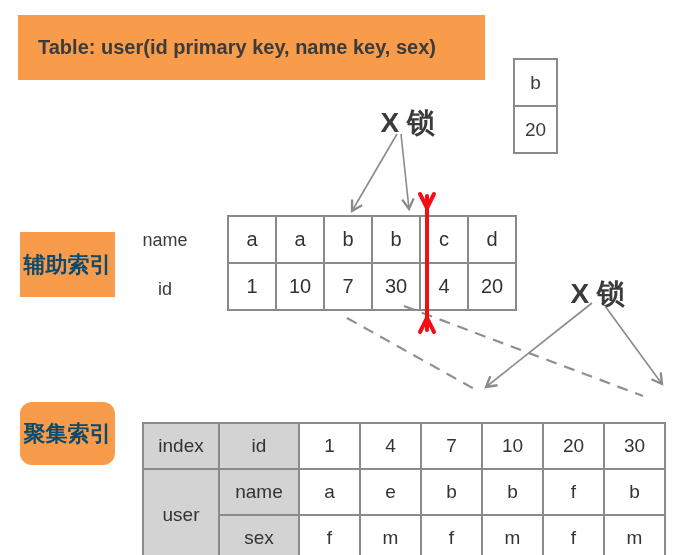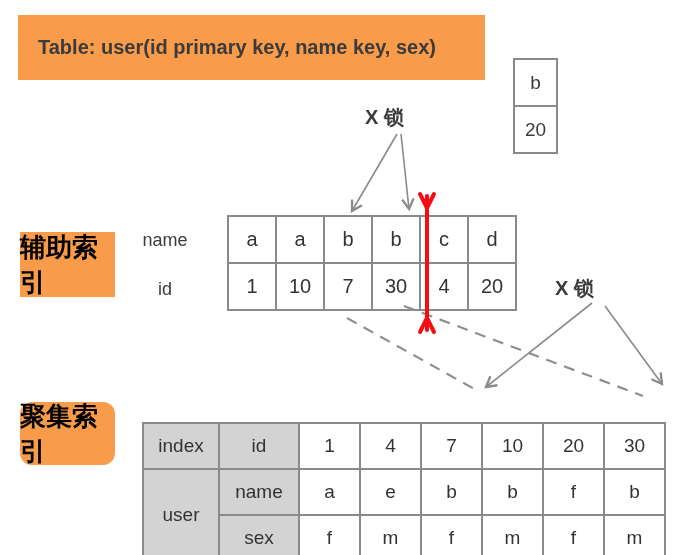--- a/index.html
+++ b/index.html
@@ -12,28 +12,28 @@
 
   .banner{position:absolute;left:18px;top:15px;width:467px;height:65px;
     background:var(--orange);font-size:20px;font-weight:bold;
     line-height:65px;padding-left:20px;box-sizing:border-box;white-space:nowrap;}
 
   .floatbox{position:absolute;left:513px;top:58px;width:45px;
     border:2px solid var(--bd);background:#fff;box-sizing:border-box;}
   .floatbox .cell{height:45px;line-height:45px;text-align:center;font-size:19px;}
   .floatbox .cell + .cell{border-top:2px solid var(--bd);}
 
-  .locklabel{position:absolute;width:70px;text-align:left;
-    font-size:20px;font-weight:bold;white-space:nowrap;}
+  .locklabel{position:absolute;width:70px;text-align:right;
+    font-size:28px;font-weight:bold;white-space:nowrap;}
   .locklabel.top{left:365px;top:104px;}
   .locklabel.right{left:555px;top:275px;}
 
   .sidelabel{position:absolute;left:20px;width:95px;background:var(--orange);
     display:flex;align-items:center;justify-content:center;
-    font-size:26px;font-weight:bold;letter-spacing:0px;color:#000000;}
+    font-size:22px;font-weight:bold;letter-spacing:0px;color:#0c4a6e;}
   .sidelabel.aux{top:232px;height:65px;}
   .sidelabel.cluster{top:402px;height:63px;border-radius:12px;}
 
   .auxrowlabels{position:absolute;left:132px;top:216px;width:66px;}
   .auxrowlabels div{height:49px;line-height:49px;text-align:center;font-size:18px;}
 
   table.grid{border-collapse:collapse;position:absolute;}
   table.grid td,table.grid th{border:2px solid var(--bd);text-align:center;
     font-weight:normal;font-size:20px;color:#333;padding:0;background:#fff;}
   table.aux{left:227px;top:215px;}

